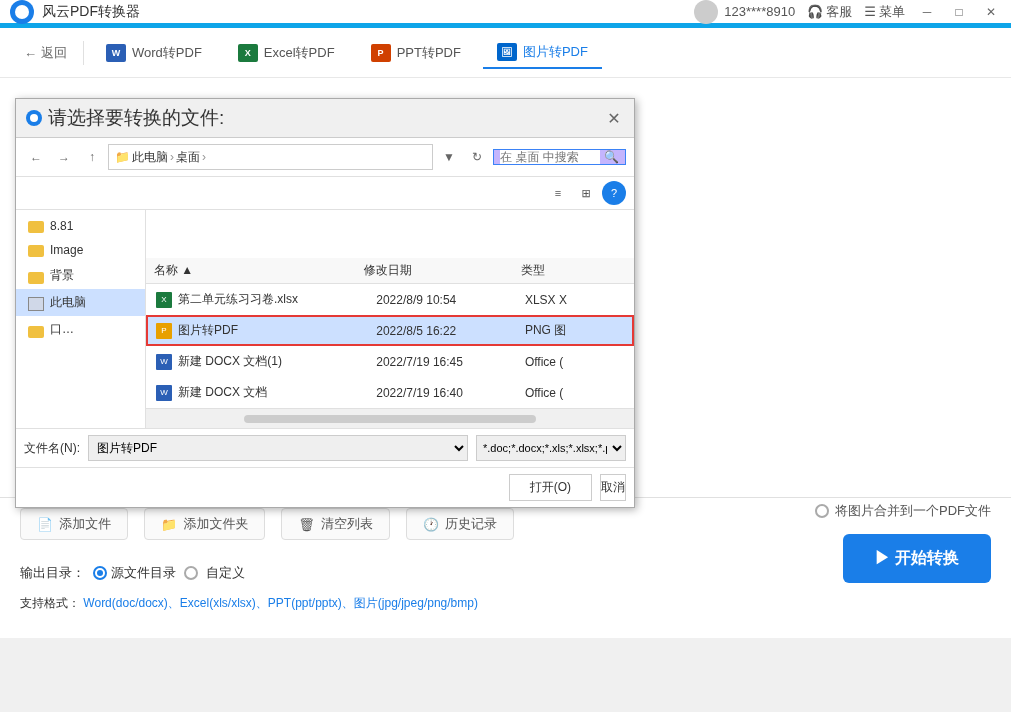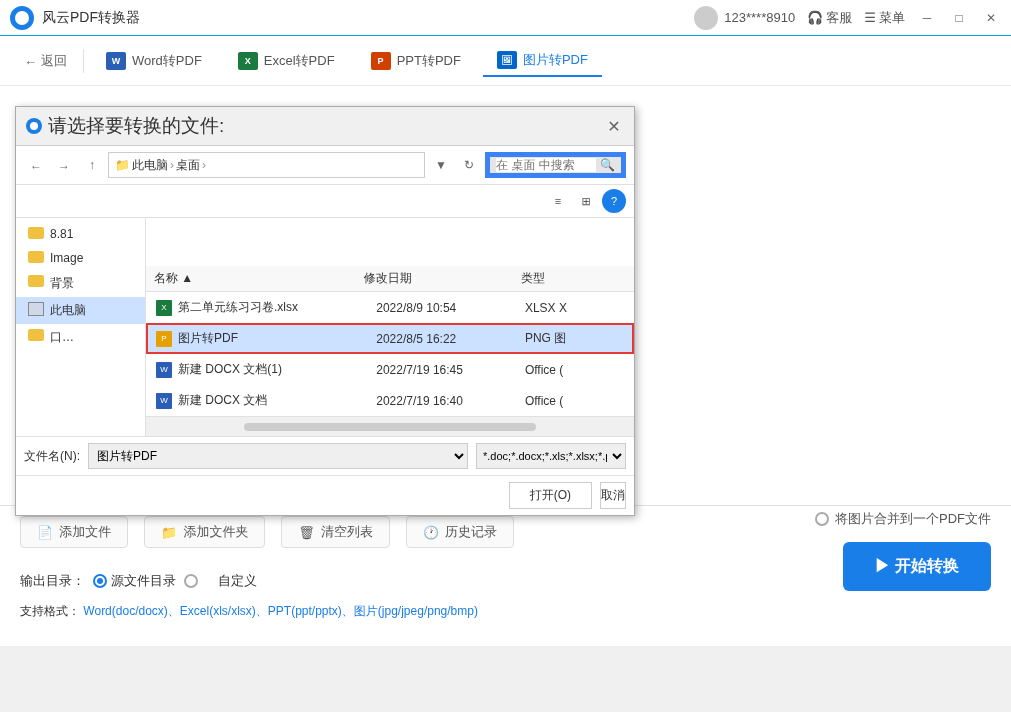--- a/index.html
+++ b/index.html
@@ -1,21 +1,21 @@
 <!DOCTYPE html>
 <html><head>
   <meta charset="utf-8">
   <style>
     * { box-sizing: border-box; margin: 0; padding: 0; }
     body { font-family: 'Microsoft YaHei', Arial, sans-serif; background: #f0f0f0; width: 1011px; height: 712px; overflow: hidden; position: relative; }
 
     
     .titlebar {
-      display: flex; align-items: center; background: #fff; height: 36px;
-      padding: 0 10px; border-bottom: 1px solid #0ea5e9;
+      display: flex; align-items: center; background: #fff; height: 28px;
+      padding: 0 10px; border-bottom: 5px solid #0ea5e9;
     }
     .titlebar-logo { width: 24px; height: 24px; background: #1a7ee8; border-radius: 50%; margin-right: 8px; display: flex; align-items: center; justify-content: center; }
     .titlebar-logo-inner { width: 14px; height: 14px; background: white; border-radius: 50%; }
     .titlebar-title { font-size: 14px; color: #333; font-weight: 500; flex: 1; }
     .titlebar-right { display: flex; align-items: center; gap: 12px; }
     .titlebar-user { display: flex; align-items: center; gap: 6px; font-size: 13px; color: #555; }
     .titlebar-avatar { width: 24px; height: 24px; background: #ccc; border-radius: 50%; }
     .titlebar-service { font-size: 13px; color: #555; display: flex; align-items: center; gap: 3px; }
     .titlebar-menu { font-size: 13px; color: #555; display: flex; align-items: center; gap: 3px; }
     .win-btn { width: 20px; height: 20px; display: flex; align-items: center; justify-content: center; font-size: 12px; color: #666; cursor: pointer; }
@@ -44,34 +44,34 @@
     .dialog-title { font-size: 19px; color: #333; display: flex; align-items: center; gap: 6px; }
     .dialog-close { cursor: pointer; font-size: 16px; color: #666; width: 20px; height: 20px; display: flex; align-items: center; justify-content: center; }
 
     
     .dialog-nav {
       display: flex; align-items: center; padding: 6px 8px; gap: 4px; border-bottom: 1px solid #e0e0e0;
     }
     .nav-btn { width: 24px; height: 24px; display: flex; align-items: center; justify-content: center; cursor: pointer; color: #666; font-size: 12px; }
     .breadcrumb { flex: 1; display: flex; align-items: center; background: #fff; border: 1px solid #ccc; height: 26px; padding: 0 6px; font-size: 12px; color: #333; gap: 2px; }
     .breadcrumb-sep { color: #999; }
-    .search-box { display: flex; align-items: center; background: #e5e5e5; border: 5px solid #3b82f6; height: 26px; padding: 0 6px; gap: 4px; }
+    .search-box { display: flex; align-items: center; background: #c4b5fd; border: 1px solid #3b82f6; height: 16px; padding: 0 6px; gap: 4px; }
     .search-input { border: none; outline: none; font-size: 12px; width: 100px; }
     .search-icon-small { color: #666; font-size: 12px; }
 
     
     .dialog-toolbar {
       display: flex; align-items: center; justify-content: flex-end; padding: 4px 8px; gap: 4px; border-bottom: 1px solid #e0e0e0;
     }
     .view-btn { width: 24px; height: 24px; display: flex; align-items: center; justify-content: center; cursor: pointer; color: #555; font-size: 11px; border: 1px solid transparent; }
 
     
     .file-list-container { display: flex; }
     .file-sidebar { width: 130px; border-right: 1px solid #e0e0e0; padding: 4px 0; min-height: 200px; }
-    .sidebar-item-file { padding: 5px 12px; font-size: 12px; color: #333; cursor: pointer; display: flex; align-items: flex-start; gap: 6px; }
+    .sidebar-item-file { padding: 5px 12px; font-size: 12px; color: #333; cursor: pointer; display: flex; align-items: flex-end; gap: 6px; }
     .sidebar-item-file.selected { background: #cce0ff; }
     .folder-icon-small { width: 16px; height: 12px; background: #f0c040; border-radius: 2px; }
     .computer-icon { width: 16px; height: 14px; border: 1px solid #888; background: #d0d8e8; }
 
     .file-list { flex: 1; margin-top: 48px; }
     .file-list-header { display: flex; padding: 4px 8px; font-size: 12px; color: #333; border-bottom: 1px solid #e0e0e0; background: #f8f8f8; }
     .col-name { flex: 2; }
     .col-date { flex: 1.5; }
     .col-type { flex: 1; }
     .file-row { display: flex; align-items: center; padding: 5px 8px; font-size: 12px; color: #333; cursor: pointer; border: 2px solid transparent; }
@@ -342,21 +342,21 @@
   </div>
 
   <div class="output-dir" style="position:absolute; bottom:56px; left:20px; display:flex; gap:8px;">
     <span>输出目录：</span>
     <span style="display:flex;align-items:center;gap:4px;">
       <span style="width:14px;height:14px;border-radius:50%;border:2px solid #1a7ee8;display:inline-flex;align-items:center;justify-content:center;">
         <span style="width:6px;height:6px;background:#1a7ee8;border-radius:50%;display:block;"></span>
       </span>
       <span>源文件目录</span>
     </span>
-    <span style="display:flex;align-items:center;gap:20px;">
+    <span style="display:flex;align-items:center;gap:8px;">
       <span style="width:14px;height:14px;border-radius:50%;border:2px solid #aaa;display:inline-flex;align-items:center;justify-content:center;"></span>
       <span>自定义</span>
     </span>
   </div>
 
   <div class="support-formats" style="position:absolute; bottom:26px; left:20px;">
     <span class="label">支持格式：</span>
     <span class="value">Word(doc/docx)、Excel(xls/xlsx)、PPT(ppt/pptx)、图片(jpg/jpeg/png/bmp)</span>
   </div>
 

